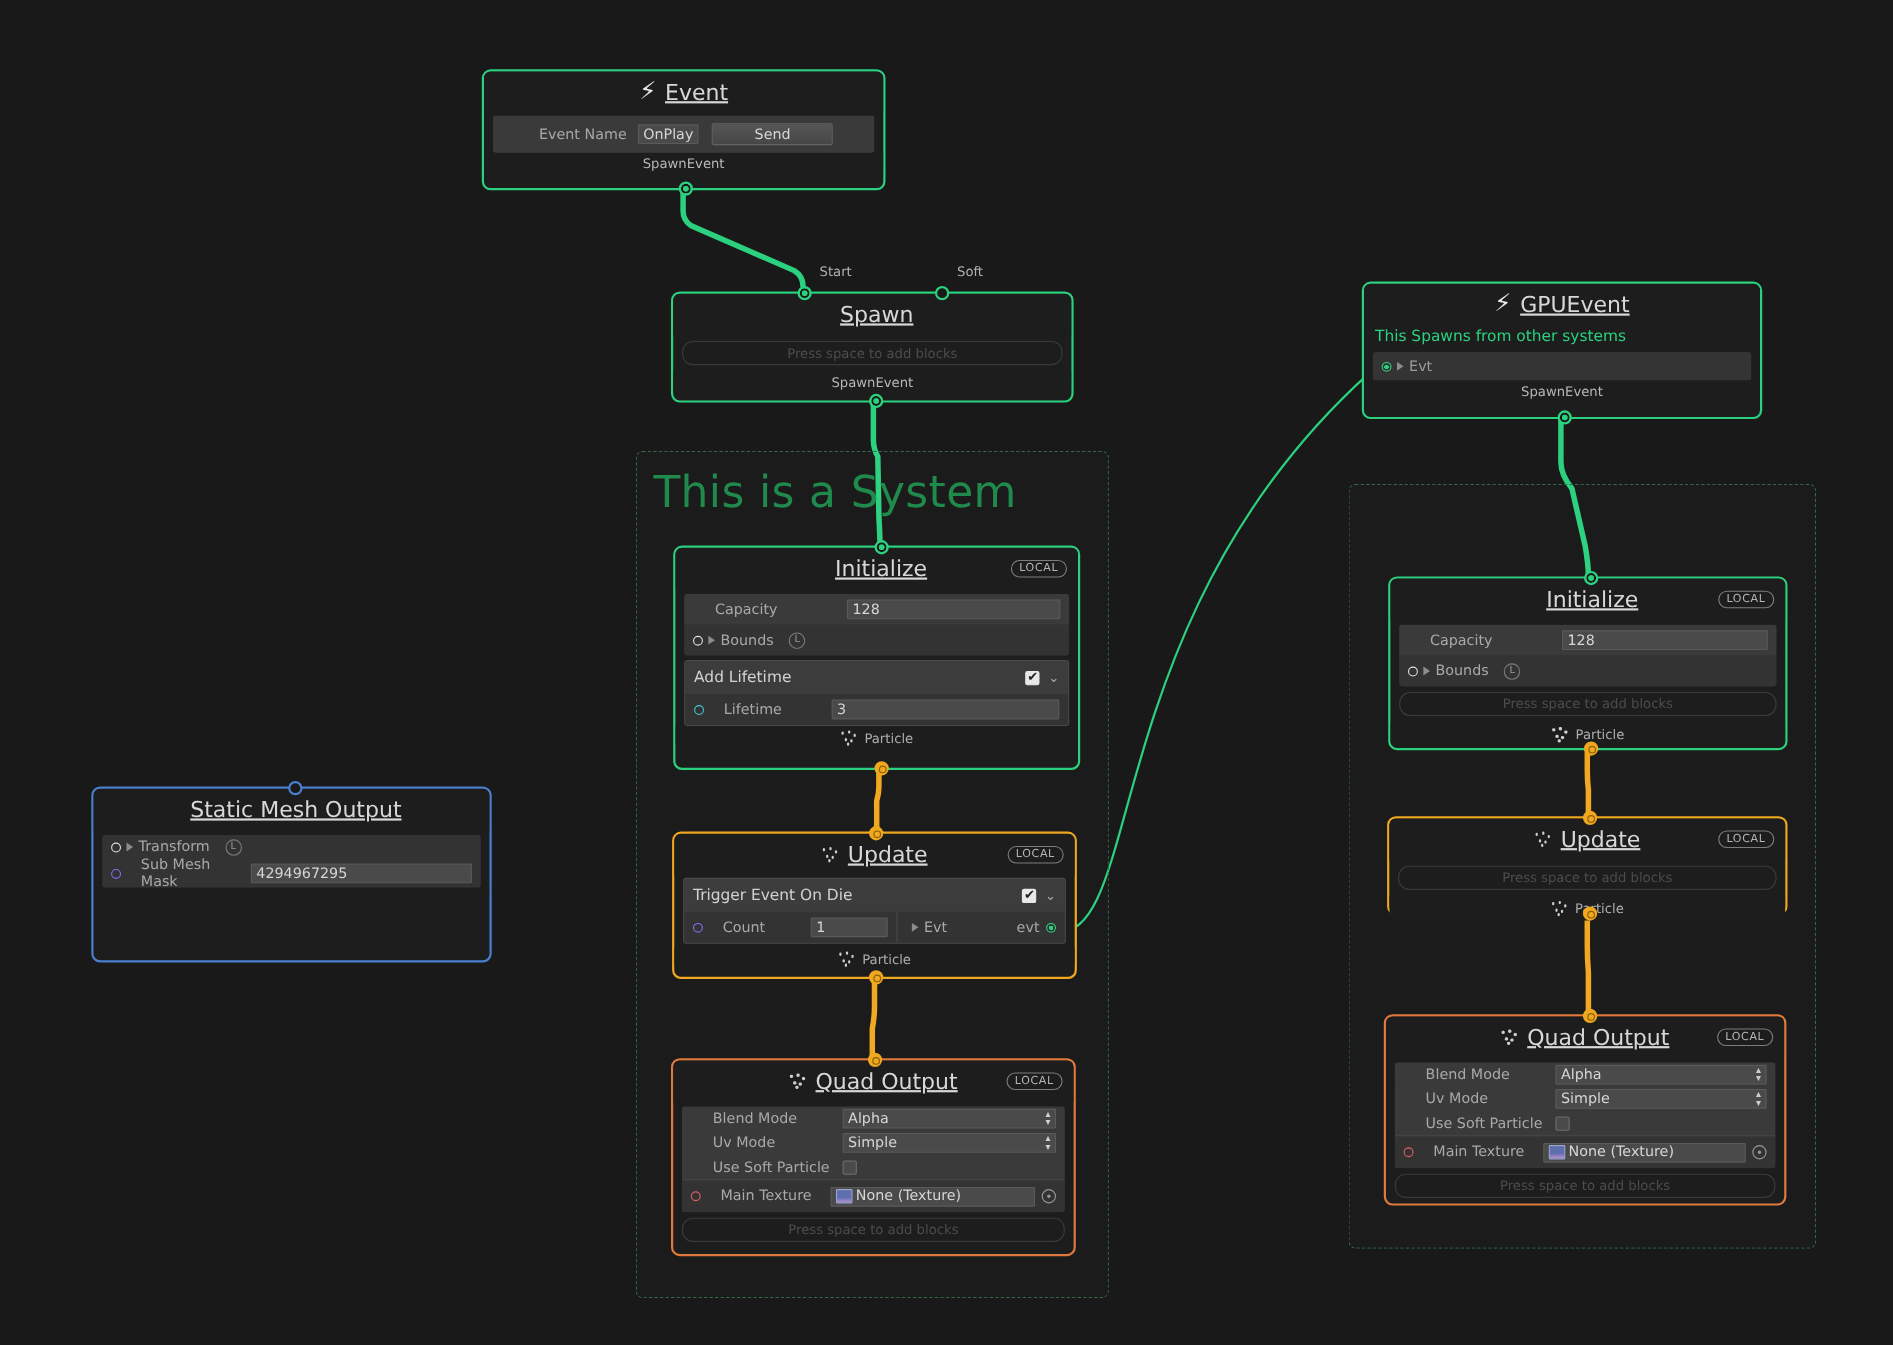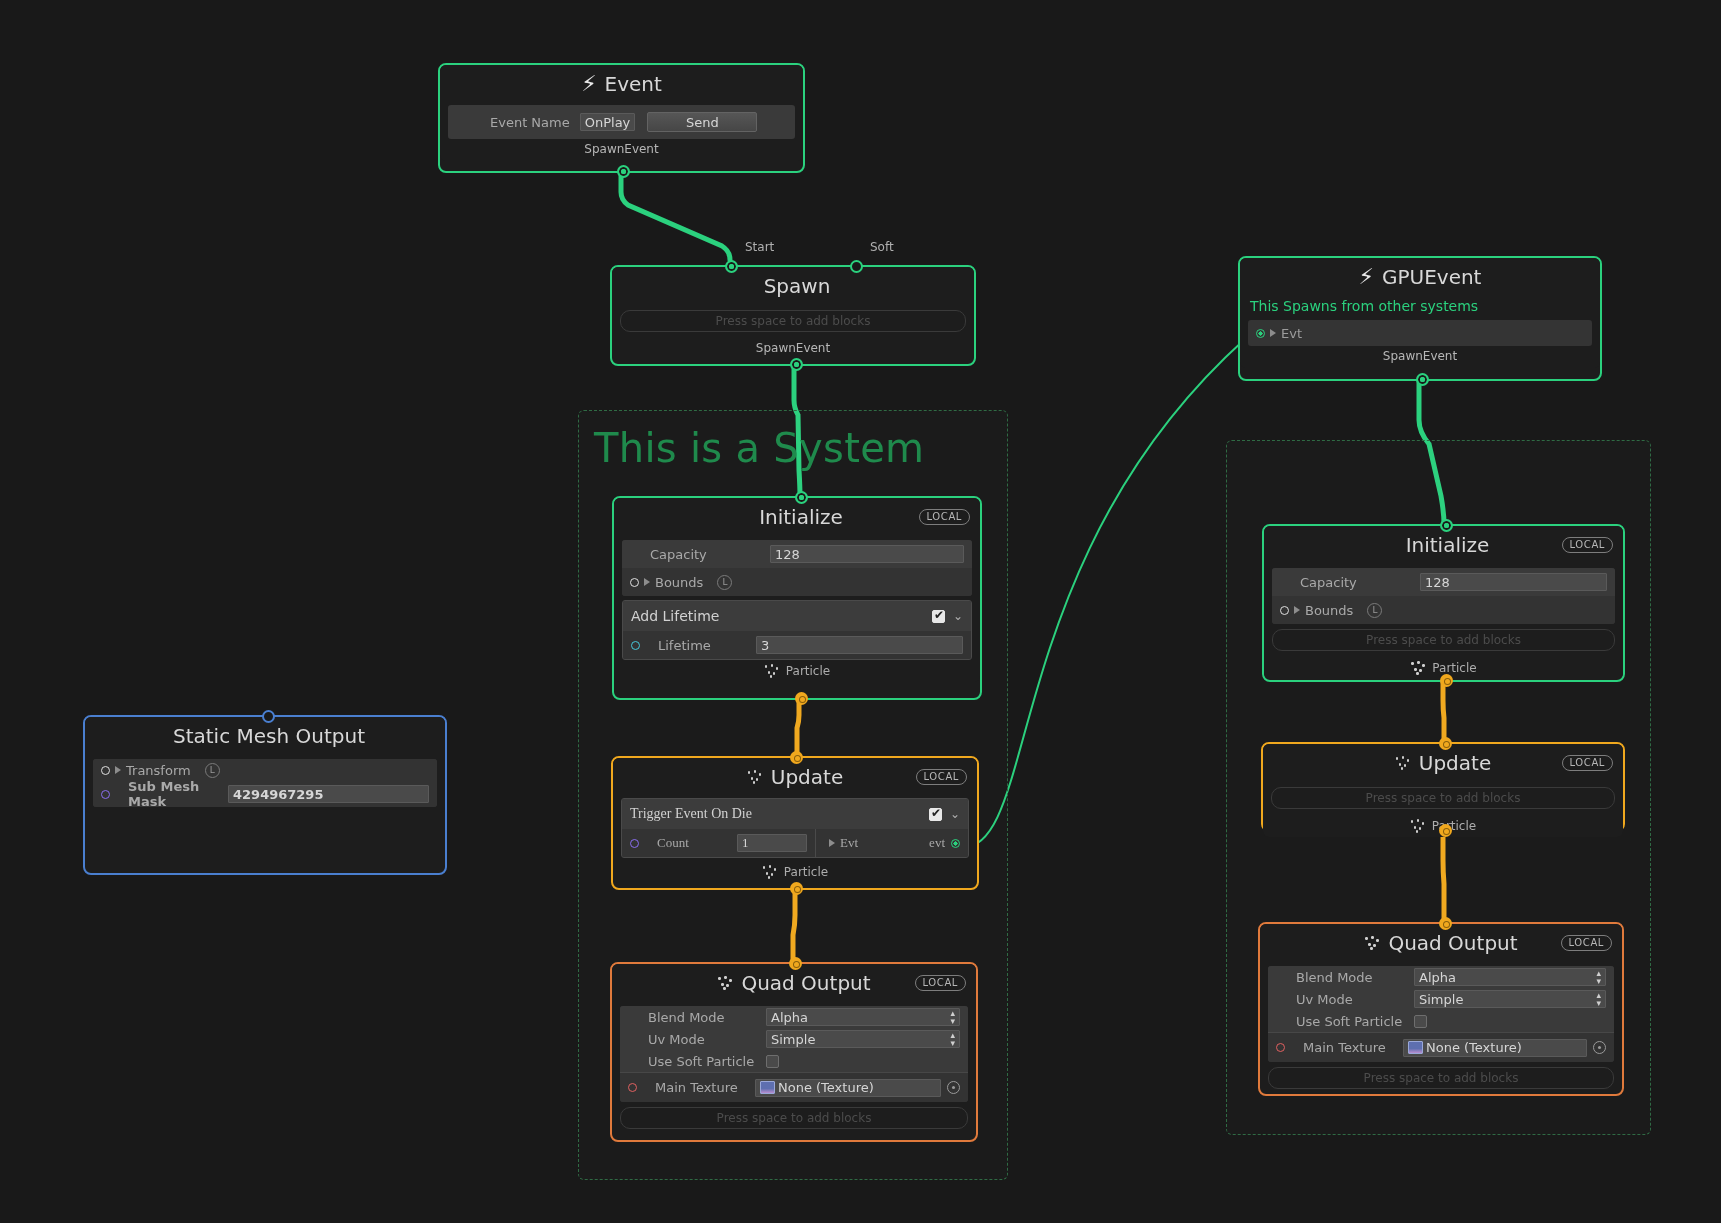--- a/index.html
+++ b/index.html
@@ -41,21 +41,21 @@
   .node.blue   { border-color: #4a7fd0; }
 
   .node-title {
     position: relative;
     display: flex; align-items: center; justify-content: center;
     height: 38px;
     color: #d8d8d8;
     font-size: 20px;
     background: #1d1d1d;
   }
-  .node-title .tname { margin-left: 8px; }
+  .node-title .tname { margin-left: 8px; text-decoration: underline; }
   .local-badge {
     position: absolute; right: 10px; top: 50%; transform: translateY(-50%);
     font-size: 10px; color: #b6b6b6;
     border: 1px solid #7d7d7d; border-radius: 8px;
     padding: 1px 7px 2px 7px; letter-spacing: 0.6px;
   }
 
   
   .settings {
     background: #333333;
@@ -400,21 +400,21 @@
           <i style="left:1px;top:1px;"></i>
             <i style="left:7px;top:0px;"></i>
             <i style="left:12px;top:3px;"></i>
           <i style="left:4px;top:7px;"></i>
             <i style="left:9px;top:8px;"></i>
             <i style="left:6px;top:11px;"></i>
         </span>
         <span class="tname">Update</span>
         <span class="local-badge">LOCAL</span>
       </div>
-      <div class="block" style="margin-top:2px;font-family:Liberation Serif, serif;">
+      <div class="block" style="margin-top:2px;">
         <div class="block-head">
           <span>Trigger Event On Die</span>
           <span class="spacer"></span>
           <span class="checkbox checked"></span>
           <span class="chev">⌄</span>
         </div>
         <div class="block-body" style="display:flex;">
           <div class="row" style="flex:1; border-right:1px solid #4a4a4a;">
             <span class="dot violet"></span>
             <span class="row-label" style="margin-left:18px; width:70px;">Count</span>
@@ -614,21 +614,21 @@
       <div class="node-title">
         <span class="tname">Static Mesh Output</span>
       </div>
       <div class="settings">
         <div class="row dark2" style="height:22px;">
           <span class="dot white"></span>
           <span class="tri"></span>
           <span class="row-label">Transform</span>
           <span class="lbadge">L</span>
         </div>
-        <div class="row dark2" style="height:26px;font-weight:bold;">
+        <div class="row dark2" style="height:26px;">
           <span class="dot violet"></span>
           <span class="row-label" style="margin-left:18px; width:90px;">Sub Mesh Mask</span>
           <span class="field">4294967295</span>
         </div>
       </div>
       <div style="height:6px; background:#1d1d1d;"></div>
     </div>
     <div class="port blue-flow" style="left:177px; top:-7px;"></div>
   </div>
 

